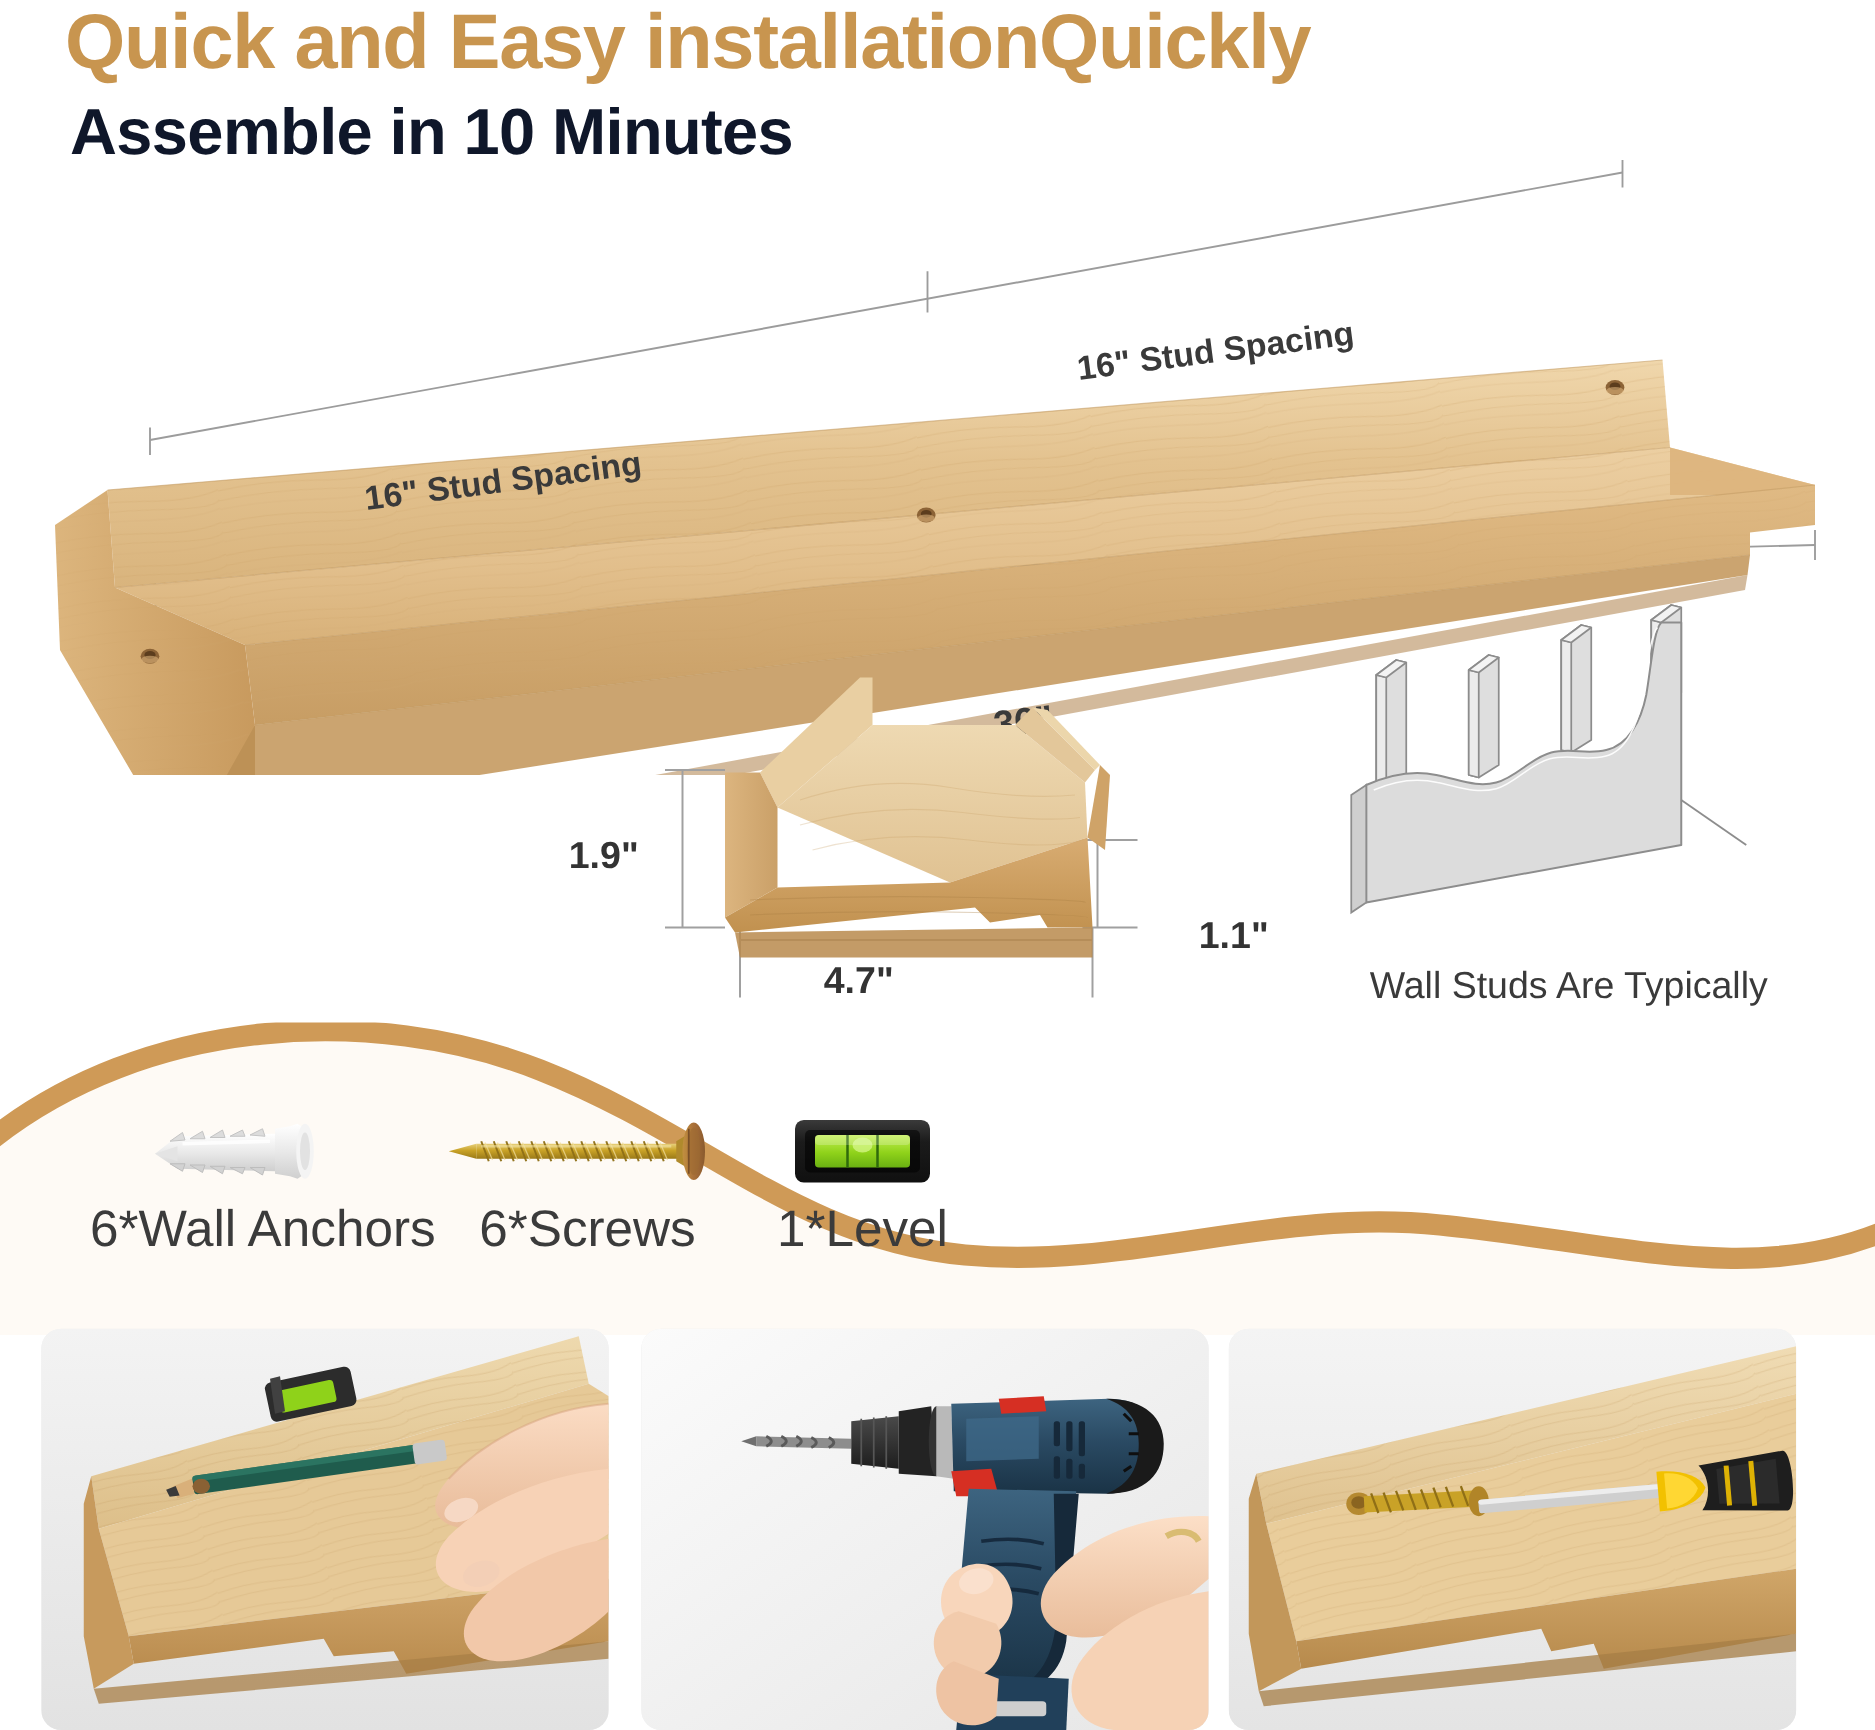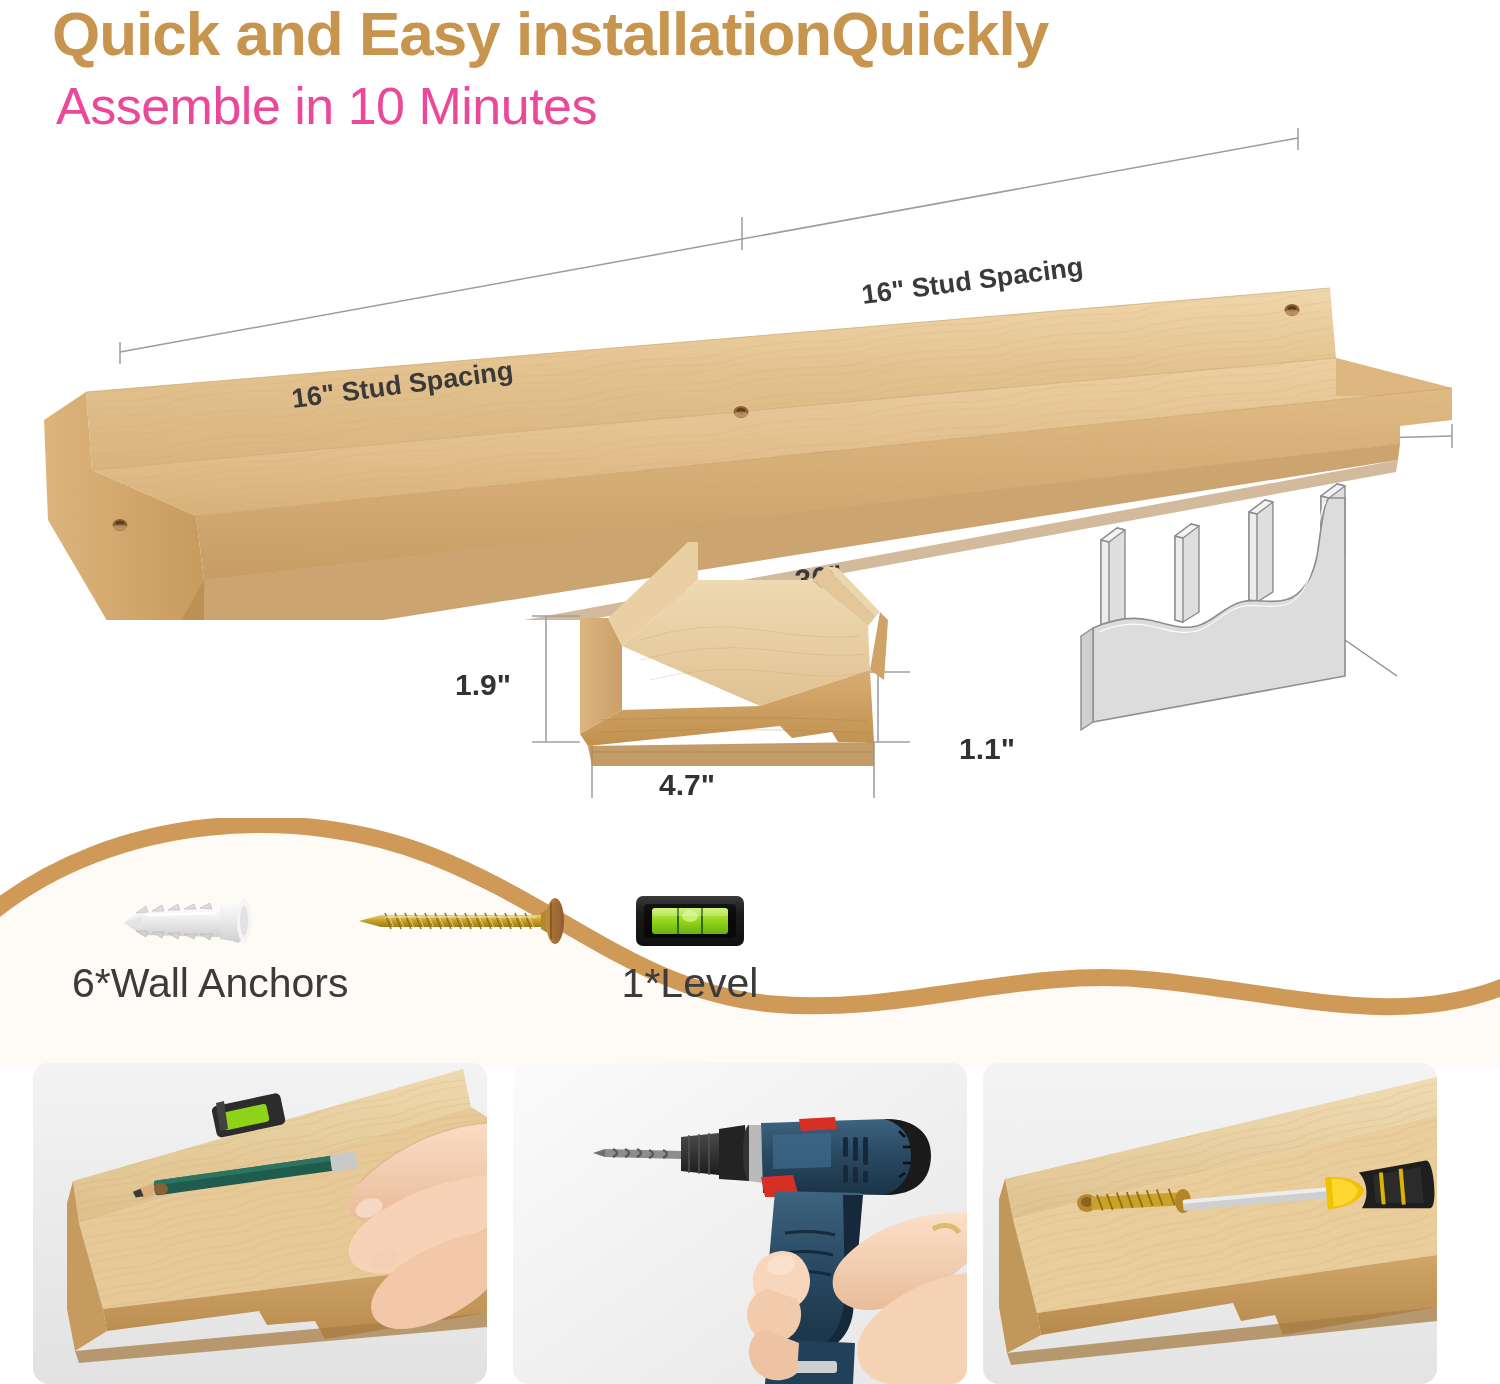--- a/index.html
+++ b/index.html
@@ -12,22 +12,22 @@
   .page{position:absolute;inset:0;}
 
   
   .title{
     position:absolute;left:52px;top:-2px;
     font-size:62px;font-weight:bold;
     color:#c8954f;letter-spacing:-1px;white-space:nowrap;
   }
   .subtitle{
     position:absolute;left:56px;top:76px;
-    font-size:52px;font-weight:400;
-    color:#ec4899;letter-spacing:-0.5px;white-space:nowrap;
+    font-size:52px;font-weight:700;
+    color:#0f172a;letter-spacing:-0.5px;white-space:nowrap;
   }
 
   
   .hero{position:absolute;left:0;top:120px;width:1500px;height:500px;}
 
   .shelfSvg{position:absolute;left:0;top:0;}
 
   .dimlabel{
     position:absolute;font-size:27px;color:#3a3a3a;
     font-weight:600;white-space:nowrap;transform-origin:left center;
@@ -287,20 +287,21 @@
                  C 167 147, 179 131, 195 127
                  C 211 123, 223 129, 239 125
                  C 256 121, 265 100, 269 78
                  C 273 55, 275 28, 281 22" fill="none" stroke="#ffffff" stroke-width="1.2" opacity=".9"></path>
       </g>
 
       <path d="M300 160 L352 196" stroke="#8d8d8d" stroke-width="1.5" fill="none"></path>
     </svg>
   </div>
   <div class="studCaption">
+    <div>Wall Studs Are Typically</div>
   </div>
 
   <div class="waveWrap">
     <svg width="1500" height="250" viewBox="0 0 1500 250">
 
       <path d="M0 250 L0 92
                C 120 -4, 300 -10, 430 40
                C 560 90, 640 176, 770 188
                C 900 200, 1020 150, 1150 164
                C 1290 178, 1400 214, 1500 170
@@ -414,20 +415,21 @@
 
           <path d="M186 20 L196 14 L196 42 L186 36 Z" fill="#b08a2c"></path>
 
           <ellipse cx="200" cy="28" rx="9" ry="23" fill="url(#headG)"></ellipse>
           <ellipse cx="200" cy="28" rx="5" ry="19" fill="#9c6a32" opacity=".6"></ellipse>
           <path d="M196 10 L196 46" stroke="#7a4f26" stroke-width="1.4"></path>
 
           <path d="M30 24 L182 24" stroke="#f5e7ab" stroke-width="2" opacity=".55"></path>
         </svg>
       </div>
+      <div class="cap">6*Screws</div>
     </div>
 
     <div class="part part-3">
       <div class="art">
         <svg width="120" height="58" viewBox="0 0 120 58">
           <defs>
             <linearGradient id="lvlBody" x1="0" y1="0" x2="0" y2="1">
               <stop offset="0%" stop-color="#3a3a3a"></stop>
               <stop offset="35%" stop-color="#1b1b1b"></stop>
               <stop offset="100%" stop-color="#101010"></stop>

